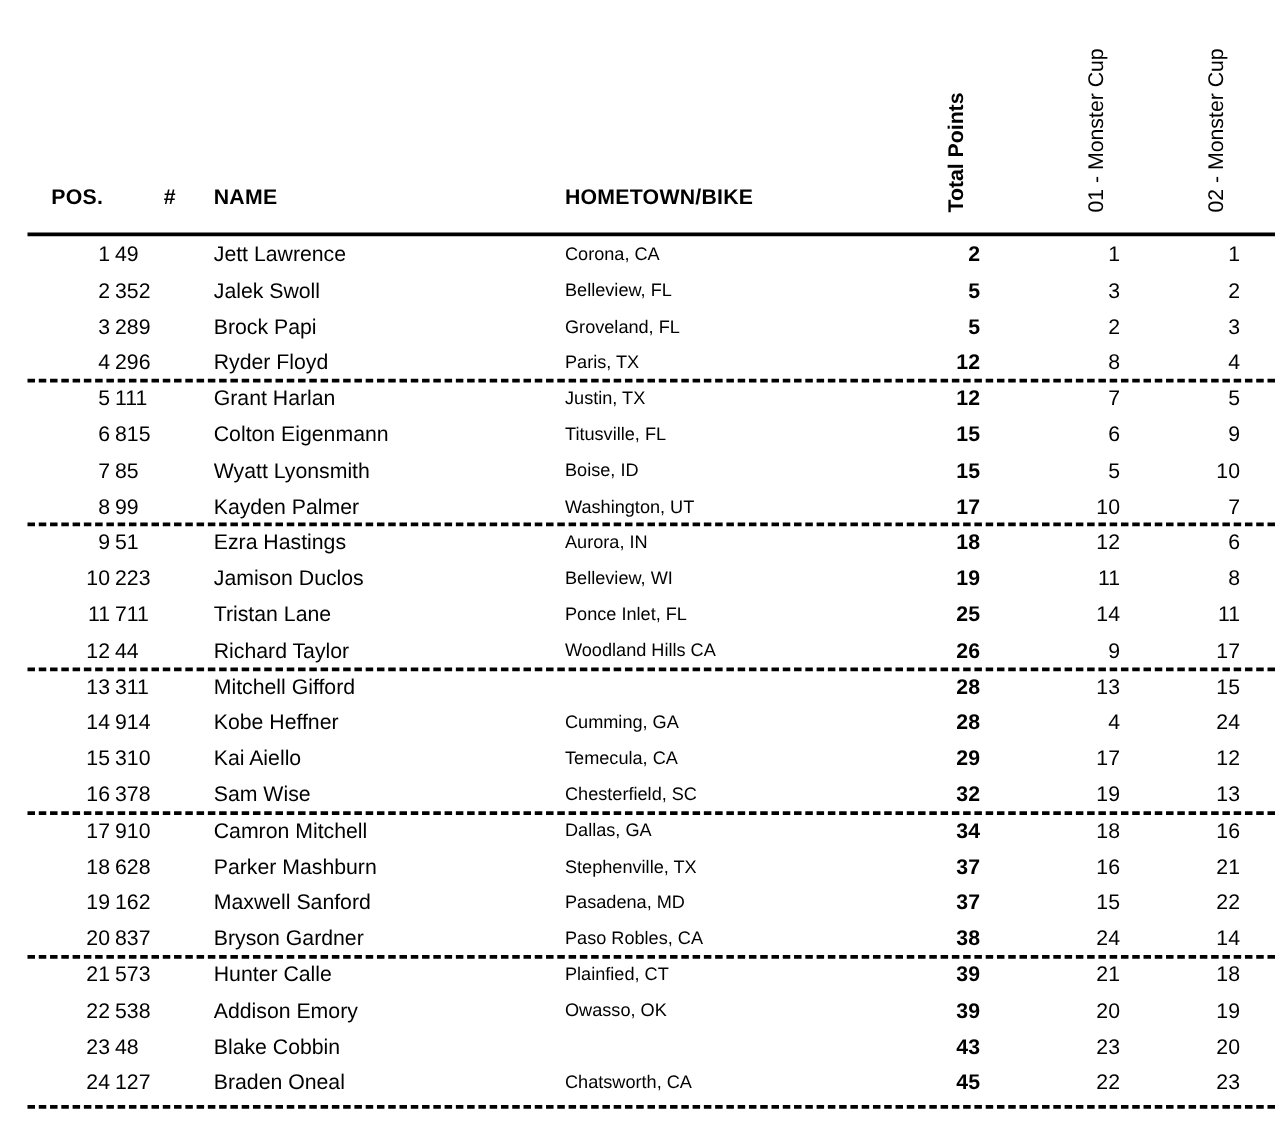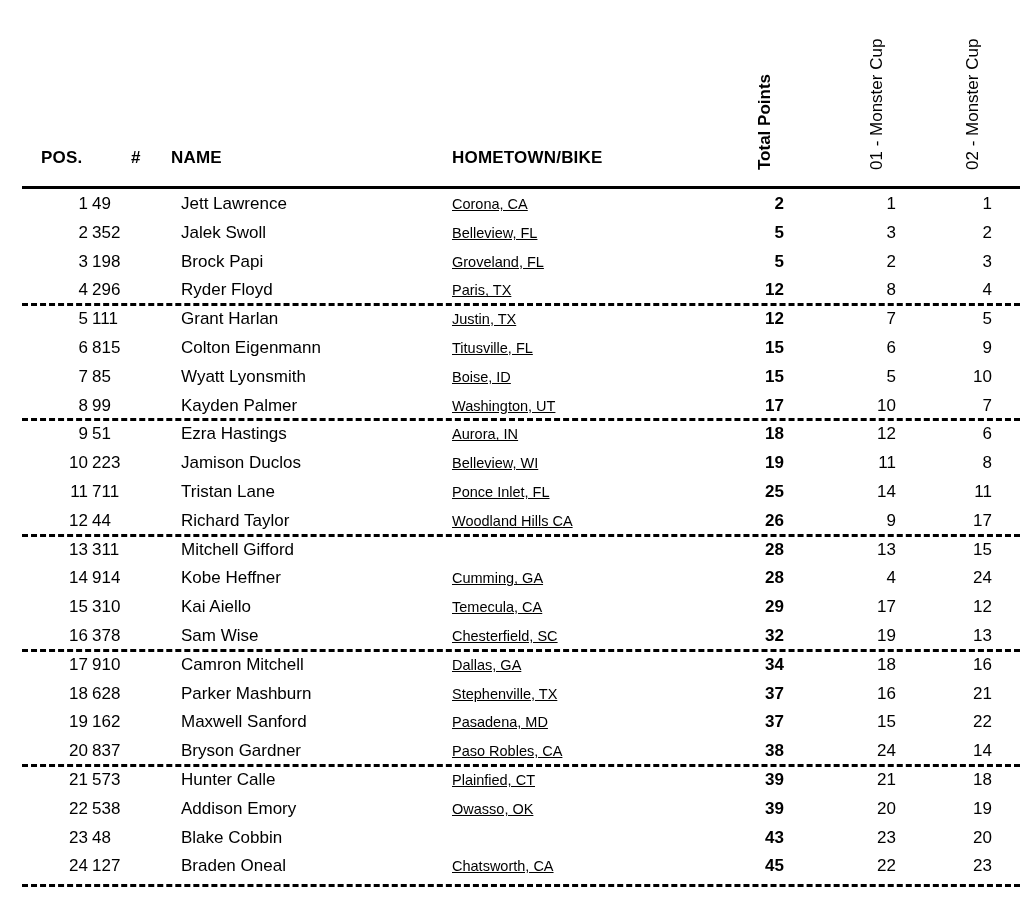--- a/index.html
+++ b/index.html
@@ -119,28 +119,27 @@
     left: 0;
     width: 88px;
     text-align: right;
   }
   .cell.num {
     left: 92px;
     width: 60px;
     text-align: left;
   }
   .cell.name {
-    left: 181px;
+    left: 171px;
     text-align: right;
   }
   .cell.home {
     left: 452px;
     text-align: center;
     font-size: 14.5px;
-    text-decoration: underline;
   }
   .cell.total {
     left: 700px;
     width: 84px;
     text-align: right;
     font-weight: bold;
   }
   .cell.r1 {
     left: 810px;
     width: 86px;
@@ -183,21 +182,21 @@
         <div class="cell pos">2</div>
         <div class="cell num">352</div>
         <div class="cell name">Jalek Swoll</div>
         <div class="cell home">Belleview, FL</div>
         <div class="cell total">5</div>
         <div class="cell r1">3</div>
         <div class="cell r2">2</div>
       </div>
       <div class="row">
         <div class="cell pos">3</div>
-        <div class="cell num">198</div>
+        <div class="cell num">289</div>
         <div class="cell name">Brock Papi</div>
         <div class="cell home">Groveland, FL</div>
         <div class="cell total">5</div>
         <div class="cell r1">2</div>
         <div class="cell r2">3</div>
       </div>
       <div class="row group-end">
         <div class="cell pos">4</div>
         <div class="cell num">296</div>
         <div class="cell name">Ryder Floyd</div>

